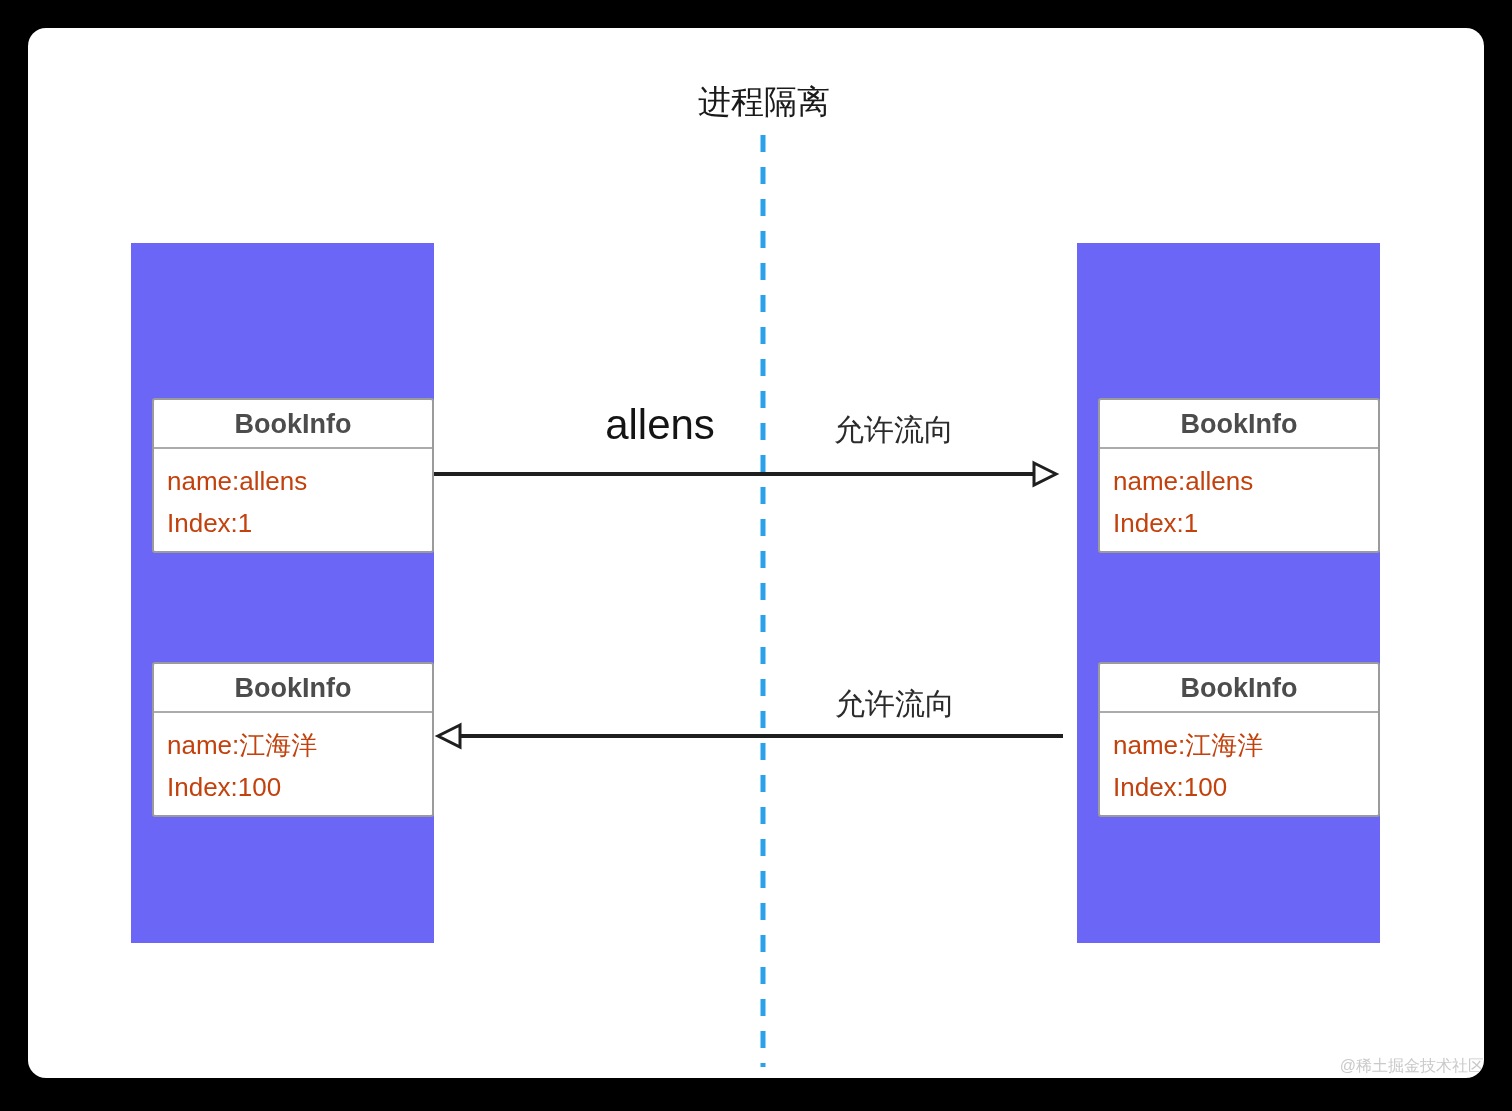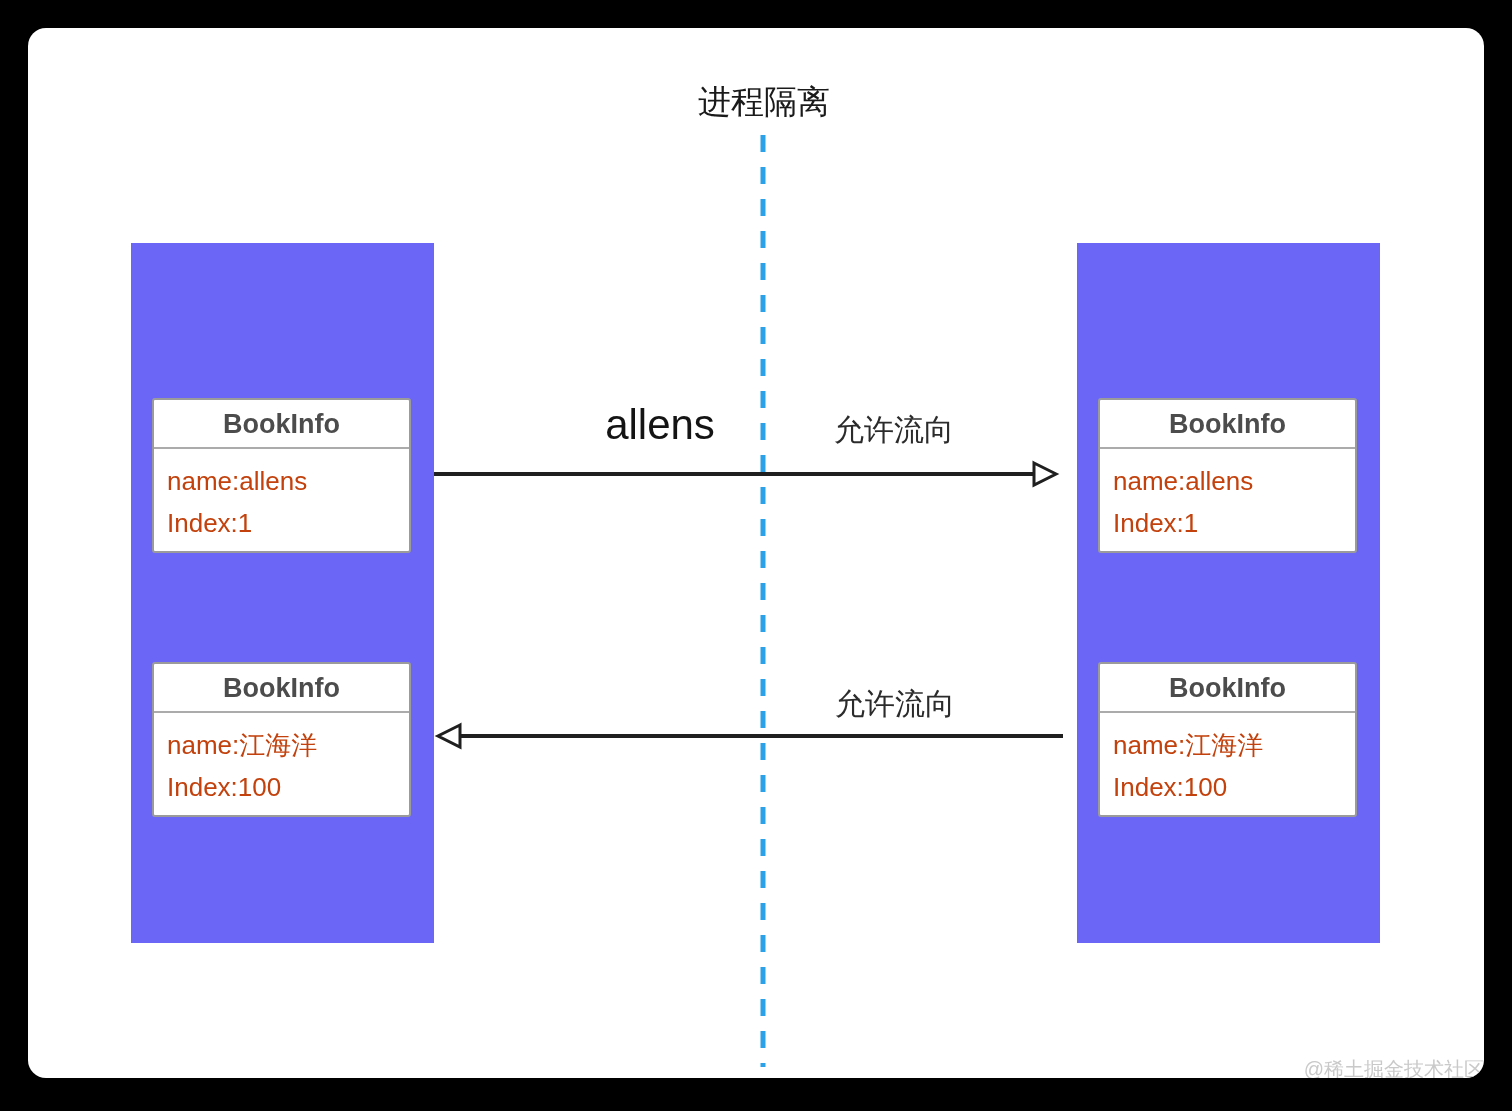--- a/index.html
+++ b/index.html
@@ -54,21 +54,21 @@
     text-align:center;
     padding-top:36px;
     font-size:30px;
     font-weight:500;
     color:#fff;
     letter-spacing:1px;
   }
   .card{
     position:absolute;
     left:21px;
-    width:259px;height:155px;
+    width:282px;height:155px;
     background:#fff;
     border:2px solid var(--card-border);
     border-radius:3px;
   }
   .card-1{top:155px;}
   .card-2{top:419px;}
   .card-header{
     height:49px;
     line-height:49px;
     text-align:center;
@@ -112,21 +112,21 @@
   }
   .label-modify{
     left:1281px;top:560px;
     font-size:27px;
     font-weight:500;
     color:#4c4c5c;
   }
   .watermark{
     position:absolute;
     right:0px;top:1028px;
-    font-size:20px;
+    font-size:16px;
     color:var(--watermark);
     white-space:nowrap;
   }
 </style>
 </head>
 <body>
 
 <div class="canvas">
 
   <div class="diagram-title">进程隔离</div>

